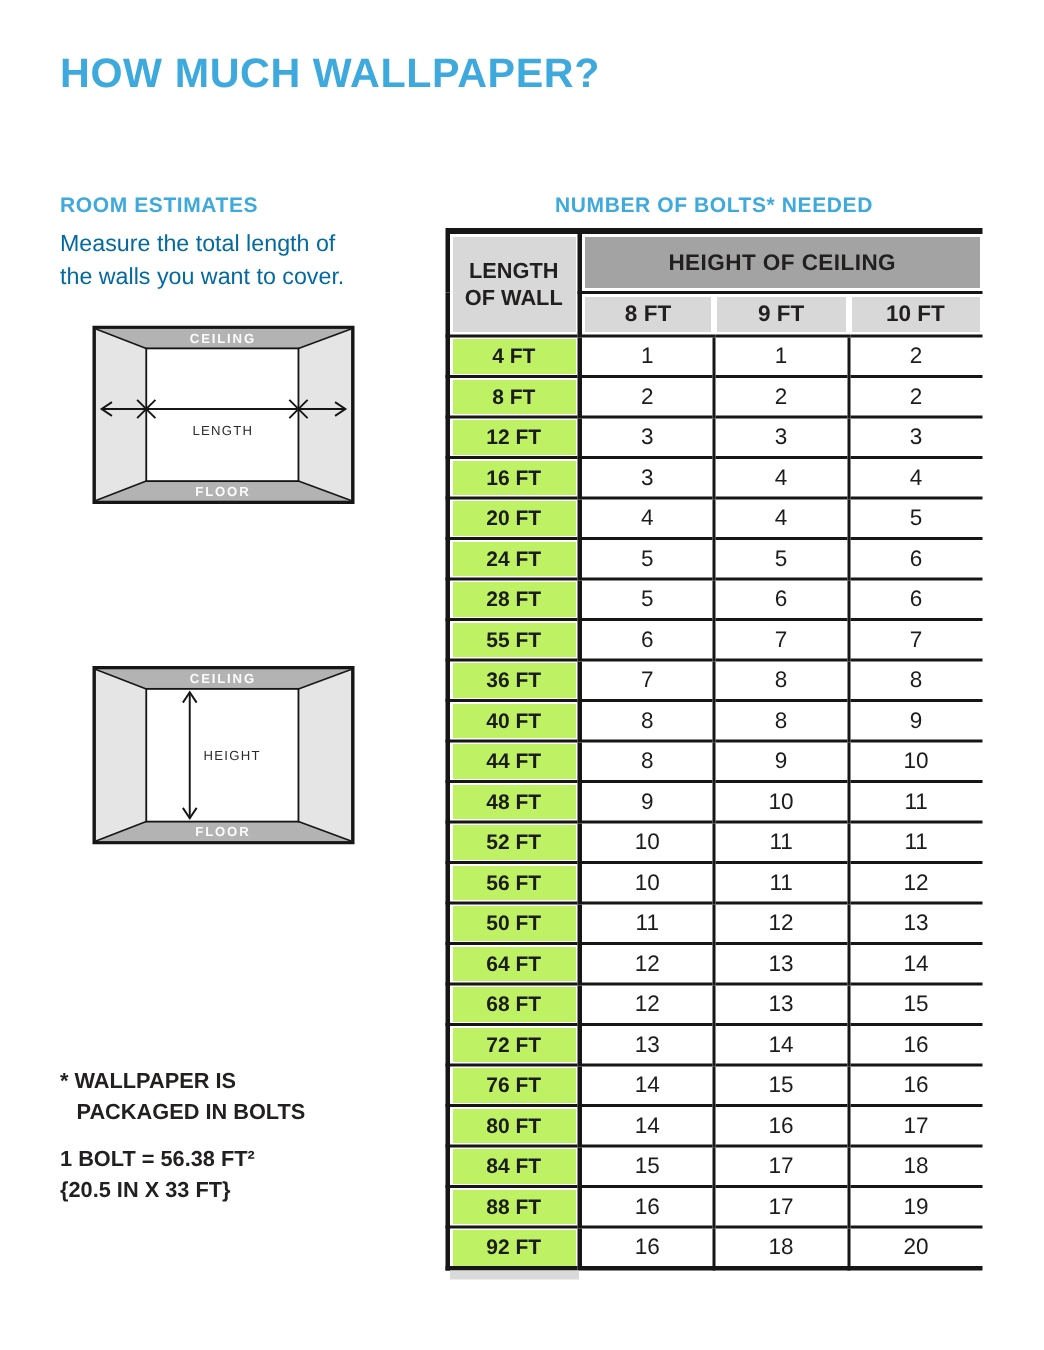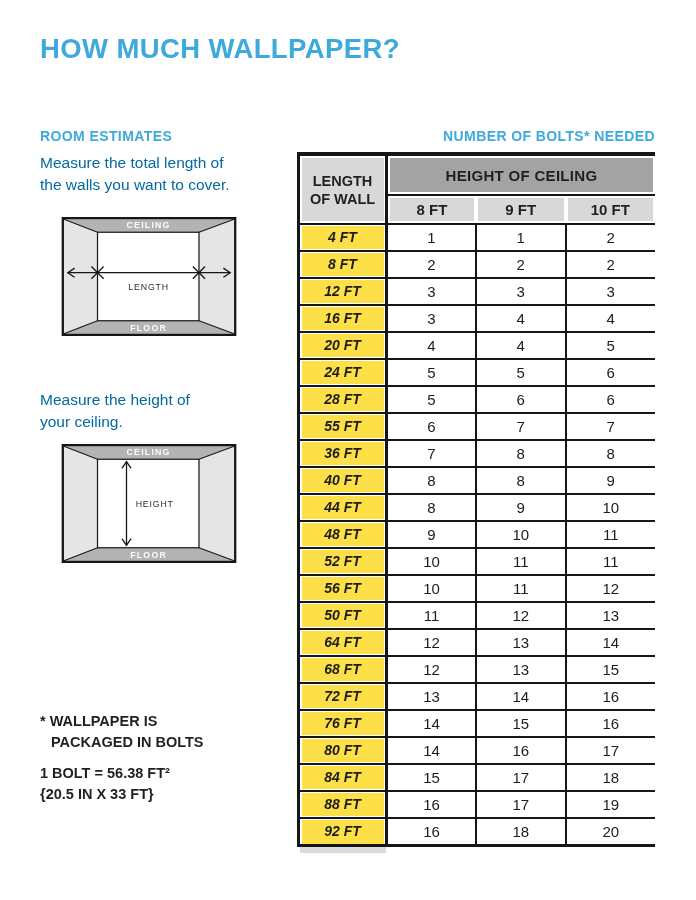--- a/index.html
+++ b/index.html
@@ -77,21 +77,21 @@
   .svg-dim-label {
     font-family: "Liberation Sans", sans-serif;
     font-size: 11.5px;
     letter-spacing: 1.1px;
     fill: #2a2a2a;
   }
   .table-heading {
     position: absolute;
     left: 297px; top: 128px;
     width: 358px;
-    text-align: right;
+    text-align: center;
   }
   .table-wrap { position: absolute; left: 297px; top: 152px; width: 359px; }
   table.bolts {
     border-collapse: collapse;
     table-layout: fixed;
     width: 358px;
     border-left: 3px solid #161616;
     border-top: 4px solid #161616;
     border-bottom: 3px solid #161616;
   }
@@ -125,28 +125,27 @@
     font-size: 15px;
   }
   tbody td {
     border-top: 2px solid #161616;
     height: 27px;
     font-size: 15px;
     line-height: 25px;
     color: #1c1c1c;
   }
   tbody td.row-label {
-    background: #fde047;
+    background: #bef264;
     background-clip: content-box;
     padding: 1px 2px;
     border-right: 3px solid #161616;
     font-weight: bold;
     font-size: 14px;
     line-height: 23px;
-    font-style: italic;
   }
   tbody td.c1, tbody td.c2 { border-left: 2px solid #161616; }
   .foot-strip {
     width: 86px; height: 6px;
     margin-left: 3px;
     background: #dadada;
   }
 </style>
 </head>
 <body>
@@ -185,22 +184,20 @@
         <line x1="39" y1="81" x2="55" y2="65"></line>
         <line x1="172" y1="65" x2="188" y2="81"></line>
         <line x1="172" y1="81" x2="188" y2="65"></line>
       </g>
       <text class="svg-room-label" x="114" y="15" text-anchor="middle">CEILING</text>
       <text class="svg-room-label" x="114" y="149" text-anchor="middle">FLOOR</text>
       <text class="svg-dim-label" x="114" y="96" text-anchor="middle">LENGTH</text>
     </svg>
   </div>
 
-  <p class="body-text p-measure-height">Measure the height of
-your ceiling.</p>
 
   <div class="diagram d-height">
     <svg viewBox="0 0 229 156">
       <polygon points="3,3 226,3 180,20 47,20" fill="#b3b3b3"></polygon>
       <polygon points="3,153 226,153 180,136 47,136" fill="#b3b3b3"></polygon>
       <polygon points="3,3 47,20 47,136 3,153" fill="#e5e5e5"></polygon>
       <polygon points="226,3 180,20 180,136 226,153" fill="#e5e5e5"></polygon>
       <line x1="3" y1="3" x2="47" y2="20" stroke="#161616" stroke-width="1.4"></line>
       <line x1="226" y1="3" x2="180" y2="20" stroke="#161616" stroke-width="1.4"></line>
       <line x1="3" y1="153" x2="47" y2="136" stroke="#161616" stroke-width="1.4"></line>

